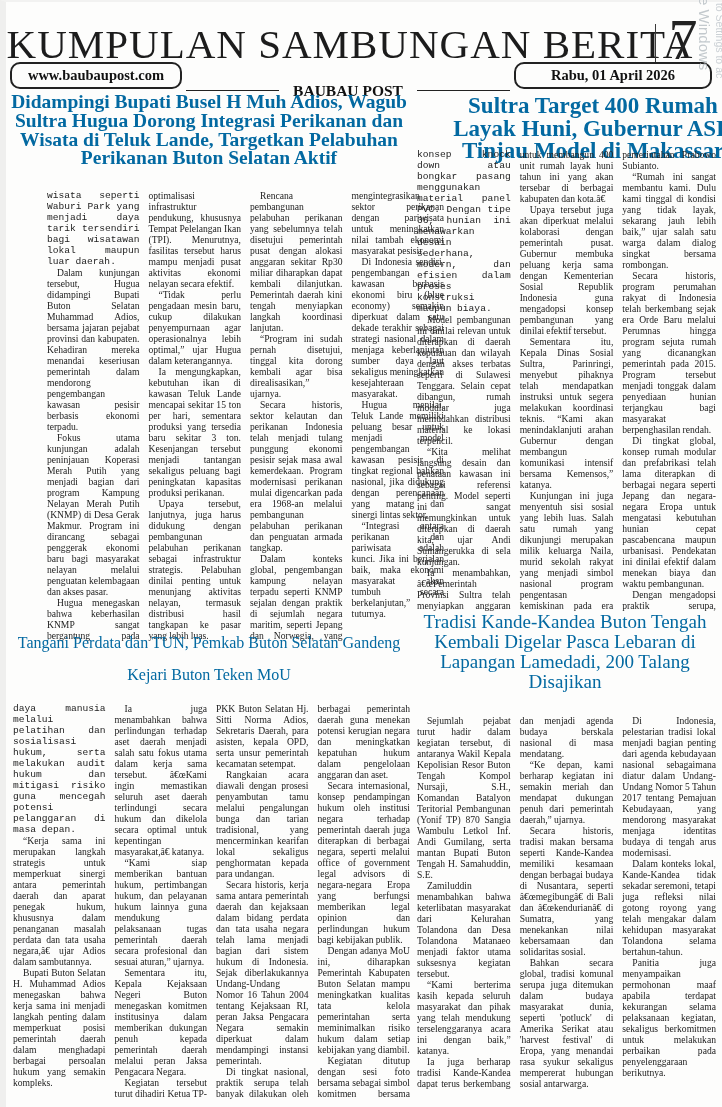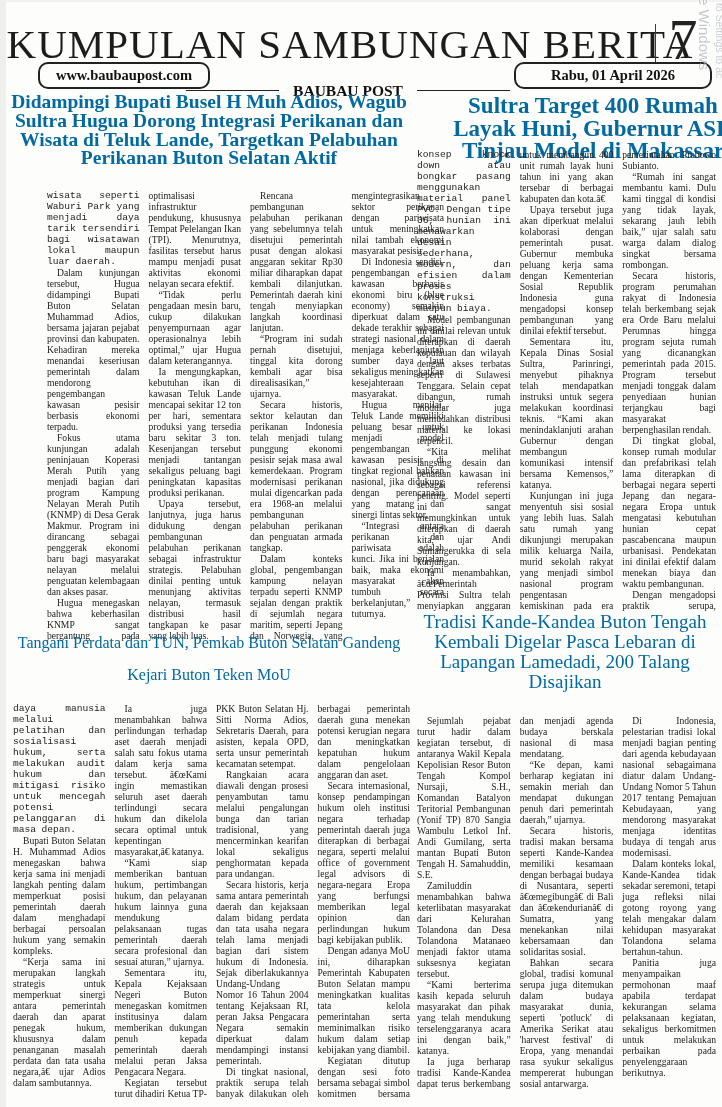--- a/index.html
+++ b/index.html
@@ -23,21 +23,21 @@
     position:absolute; left:660px; top:6px; width:46px;
     font-size:58px; color:#222; text-align:center; font-weight:normal;
   }
   .info-row { position:absolute; left:0; top:62px; width:722px; height:28px; }
   .info-box {
     position:absolute; top:0; height:27px; border:2px solid #222;
     border-radius:10px; background:#fdfdfc;
     display:flex; align-items:center; justify-content:center;
     font-weight:bold; font-size:14.5px; color:#111;
   }
-  .info-box.website { left:10px; width:172px;margin-left:28px; }
+  .info-box.website { left:10px; width:172px; }
   .info-box.date    { left:514px; width:198px;text-align:right; }
   .info-mid {
     position:absolute; left:186px; top:15px; width:324px; height:27px;
     display:flex; align-items:center; justify-content:center;
   }
   .info-mid .rule { flex:1; border-top:1.6px solid #222; height:0; }
   .info-mid .paper-name { padding:0 14px; font-weight:bold; font-size:15.5px; color:#111; white-space:nowrap; }
 
   
   .headline { position:absolute; text-align:center; color:#0369a1; }
@@ -94,21 +94,21 @@
 </header>
 
 <section>
   <h2 class="headline hl-top-left">Didampingi Bupati Busel H Muh Adios, Wagub Sultra Hugua Dorong Integrasi Perikanan dan Wisata di Teluk Lande, Targetkan Pelabuhan Perikanan Buton Selatan Aktif</h2>
   <div class="article-body body-top-left continuation">
       <p>wisata seperti Waburi Park yang menjadi daya tarik tersendiri bagi wisatawan lokal maupun luar daerah.</p>
       <p>Dalam kunjungan tersebut, Hugua didampingi Bupati Buton Selatan Muhammad Adios, bersama jajaran pejabat provinsi dan kabupaten. Kehadiran mereka menandai keseriusan pemerintah dalam mendorong pengembangan kawasan pesisir berbasis ekonomi terpadu.</p>
       <p>Fokus utama kunjungan adalah peninjauan Koperasi Merah Putih yang menjadi bagian dari program Kampung Nelayan Merah Putih (KNMP) di Desa Gerak Makmur. Program ini dirancang sebagai penggerak ekonomi baru bagi masyarakat nelayan melalui penguatan kelembagaan dan akses pasar.</p>
       <p>Hugua menegaskan bahwa keberhasilan KNMP sangat bergantung pada optimalisasi infrastruktur pendukung, khususnya Tempat Pelelangan Ikan (TPI). Menurutnya, fasilitas tersebut harus mampu menjadi pusat aktivitas ekonomi nelayan secara efektif.</p>
       <p>“Tidak perlu pengadaan mesin baru, cukup dilakukan penyempurnaan agar operasionalnya lebih optimal,” ujar Hugua dalam keterangannya.</p>
-      <p>Ia mengungkapkan, kebutuhan ikan di kawasan Teluk Lande mencapai sekitar 12 ton per hari, sementara produksi yang tersedia baru sekitar 3 ton. Kesenjangan tersebut menjadi tantangan sekaligus peluang bagi peningkatan kapasitas produksi perikanan.</p>
+      <p>Ia mengungkapkan, kebutuhan ikan di kawasan Teluk Lande mencapai sekitar 15 ton per hari, sementara produksi yang tersedia baru sekitar 3 ton. Kesenjangan tersebut menjadi tantangan sekaligus peluang bagi peningkatan kapasitas produksi perikanan.</p>
       <p>Upaya tersebut, lanjutnya, juga harus didukung dengan pembangunan pelabuhan perikanan sebagai infrastruktur strategis. Pelabuhan dinilai penting untuk menunjang aktivitas nelayan, termasuk distribusi hasil tangkapan ke pasar yang lebih luas.</p>
       <p>Rencana pembangunan pelabuhan perikanan yang sebelumnya telah disetujui pemerintah pusat dengan alokasi anggaran sekitar Rp30 miliar diharapkan dapat kembali dilanjutkan. Pemerintah daerah kini tengah menyiapkan langkah koordinasi lanjutan.</p>
       <p>“Program ini sudah pernah disetujui, tinggal kita dorong kembali agar bisa direalisasikan,” ujarnya.</p>
       <p>Secara historis, sektor kelautan dan perikanan Indonesia telah menjadi tulang punggung ekonomi pesisir sejak masa awal kemerdekaan. Program modernisasi perikanan mulai digencarkan pada era 1968-an melalui pembangunan pelabuhan perikanan dan penguatan armada tangkap.</p>
       <p>Dalam konteks global, pengembangan kampung nelayan terpadu seperti KNMP sejalan dengan praktik di sejumlah negara maritim, seperti Jepang dan Norwegia, yang mengintegrasikan sektor perikanan dengan pariwisata untuk meningkatkan nilai tambah ekonomi masyarakat pesisir.</p>
       <p>Di Indonesia sendiri, pengembangan kawasan berbasis ekonomi biru (blue economy) semakin diperkuat dalam satu dekade terakhir sebagai strategi nasional dalam menjaga keberlanjutan sumber daya laut sekaligus meningkatkan kesejahteraan masyarakat.</p>
       <p>Hugua menilai, Teluk Lande memiliki peluang besar untuk menjadi model pengembangan kawasan pesisir di tingkat regional bahkan nasional, jika didukung dengan perencanaan yang matang dan sinergi lintas sektor.</p>
       <p>“Integrasi antara perikanan dan pariwisata adalah kunci. Jika ini berjalan baik, maka ekonomi masyarakat akan tumbuh secara berkelanjutan,” tuturnya.</p>
     </div>
 </section>
@@ -126,23 +126,23 @@
       <p>“Rumah ini sangat membantu kami. Dulu kami tinggal di kondisi yang tidak layak, sekarang jauh lebih baik,” ujar salah satu warga dalam dialog singkat bersama rombongan.</p>
       <p>Secara historis, program perumahan rakyat di Indonesia telah berkembang sejak era Orde Baru melalui Perumnas hingga program sejuta rumah yang dicanangkan pemerintah pada 2015. Program tersebut menjadi tonggak dalam penyediaan hunian terjangkau bagi masyarakat berpenghasilan rendah.</p>
       <p>Di tingkat global, konsep rumah modular dan prefabrikasi telah lama diterapkan di berbagai negara seperti Jepang dan negara-negara Eropa untuk mengatasi kebutuhan hunian cepat pascabencana maupun urbanisasi. Pendekatan ini dinilai efektif dalam menekan biaya dan waktu pembangunan.</p>
       <p>Dengan mengadopsi praktik serupa, Pemerintah Provinsi Sulawesi Tenggara berharap program pembangunan 400 rumah layak huni tidak hanya menjadi solusi jangka pendek, tetapi juga bagian dari kebijakan berkelanjutan dalam meningkatkan kesejahteraan masyarakat.</p>
     </div>
 </section>
 
 <section>
   <h2 class="headline hl-bottom-left">Tangani Perdata dan TUN, Pemkab Buton Selatan Gandeng Kejari Buton Teken MoU</h2>
   <div class="article-body body-bottom-left continuation">
-      <p>daya manusia melalui pelatihan dan sosialisasi hukum, serta melakukan audit hukum dan mitigasi risiko untuk mencegah potensi pelanggaran di masa depan.</p>
+      <p>daya manusia melalui pelatihan dan sosialisasi hukum, serta melakukan audit hukum dan mitigasi risiko guna mencegah potensi pelanggaran di masa depan.</p>
+      <p>“Kerja sama ini merupakan langkah strategis untuk memperkuat sinergi antara pemerintah daerah dan aparat penegak hukum, khususnya dalam penanganan masalah perdata dan tata usaha negara,â€ ujar Adios dalam sambutannya.</p>
       <p>Bupati Buton Selatan H. Muhammad Adios menegaskan bahwa kerja sama ini menjadi langkah penting dalam memperkuat posisi pemerintah daerah dalam menghadapi berbagai persoalan hukum yang semakin kompleks.</p>
-      <p>“Kerja sama ini merupakan langkah strategis untuk memperkuat sinergi antara pemerintah daerah dan aparat penegak hukum, khususnya dalam penanganan masalah perdata dan tata usaha negara,â€ ujar Adios dalam sambutannya.</p>
       <p>Ia juga menambahkan bahwa perlindungan terhadap aset daerah menjadi salah satu fokus utama dalam kerja sama tersebut. â€œKami ingin memastikan seluruh aset daerah terlindungi secara hukum dan dikelola secara optimal untuk kepentingan masyarakat,â€ katanya.</p>
       <p>“Kami siap memberikan bantuan hukum, pertimbangan hukum, dan pelayanan hukum lainnya guna mendukung pelaksanaan tugas pemerintah daerah secara profesional dan sesuai aturan,” ujarnya.</p>
       <p>Sementara itu, Kepala Kejaksaan Negeri Buton menegaskan komitmen institusinya dalam memberikan dukungan penuh kepada pemerintah daerah melalui peran Jaksa Pengacara Negara.</p>
       <p>Kegiatan tersebut turut dihadiri Ketua TP-PKK Buton Selatan Hj. Sitti Norma Adios, Sekretaris Daerah, para asisten, kepala OPD, serta unsur pemerintah kecamatan setempat.</p>
       <p>Rangkaian acara diawali dengan prosesi penyambutan tamu melalui pengalungan bunga dan tarian tradisional, yang mencerminkan kearifan lokal sekaligus penghormatan kepada para undangan.</p>
       <p>Secara historis, kerja sama antara pemerintah daerah dan kejaksaan dalam bidang perdata dan tata usaha negara telah lama menjadi bagian dari sistem hukum di Indonesia. Sejak diberlakukannya Undang-Undang Nomor 16 Tahun 2004 tentang Kejaksaan RI, peran Jaksa Pengacara Negara semakin diperkuat dalam mendampingi instansi pemerintah.</p>
       <p>Di tingkat nasional, praktik serupa telah banyak dilakukan oleh berbagai pemerintah daerah guna menekan potensi kerugian negara dan meningkatkan kepatuhan hukum dalam pengelolaan anggaran dan aset.</p>
       <p>Secara internasional, konsep pendampingan hukum oleh institusi negara terhadap pemerintah daerah juga diterapkan di berbagai negara, seperti melalui office of government legal advisors di negara-negara Eropa yang berfungsi memberikan legal opinion dan perlindungan hukum bagi kebijakan publik.</p>
       <p>Dengan adanya MoU ini, diharapkan Pemerintah Kabupaten Buton Selatan mampu meningkatkan kualitas tata kelola pemerintahan serta meminimalkan risiko hukum dalam setiap kebijakan yang diambil.</p>
       <p>Kegiatan ditutup dengan sesi foto bersama sebagai simbol komitmen bersama dalam memperkuat sinergi kelembagaan demi terciptanya pemerintahan yang bersih, transparan, dan akuntabel.(*)</p>

